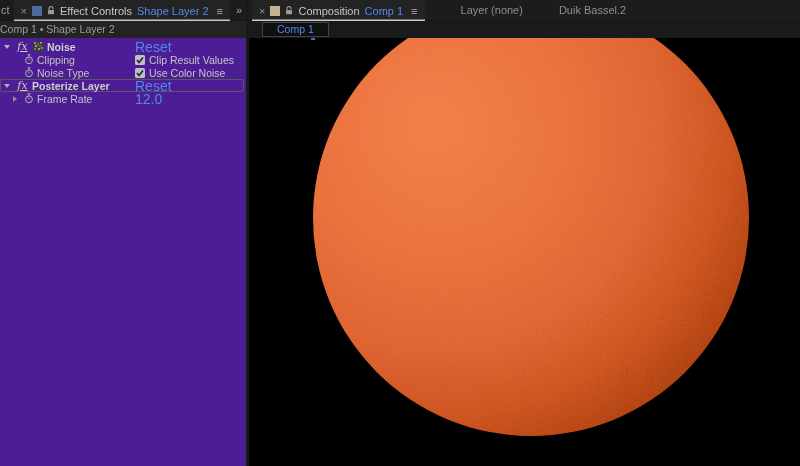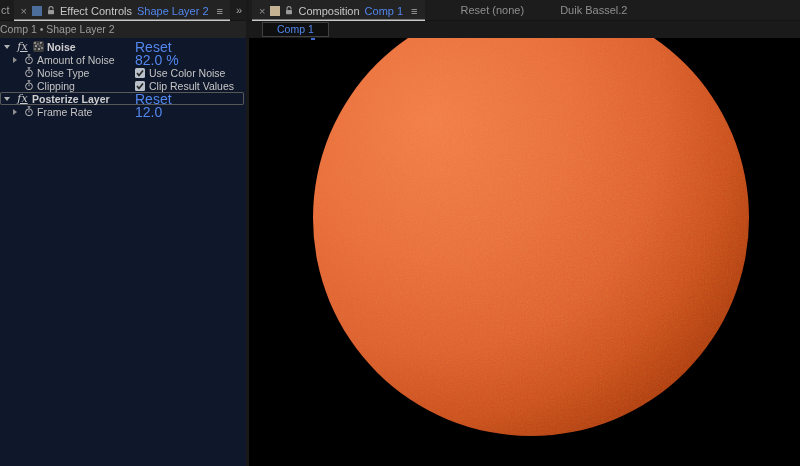--- a/index.html
+++ b/index.html
@@ -3,21 +3,21 @@
 <meta charset="utf-8">
 <style>
   * { margin:0; padding:0; box-sizing:border-box; }
   html,body { background:#111; }
   .app {
     position:relative; width:800px; height:466px; overflow:hidden;
     background:#000; font-family:"Liberation Sans", sans-serif;
     -webkit-font-smoothing:antialiased; user-select:none;
   }
   
-  .left-panel { position:absolute; left:0; top:0; width:246px; height:466px; background:#0f172a; }
+  .left-panel { position:absolute; left:0; top:0; width:246px; height:466px; background:#4c1d95; }
   .splitter  { position:absolute; left:246px; top:0; width:3px; height:466px; background:#191919; }
 
   .tabbar { display:flex; align-items:stretch; height:21px; background:#1c1c1c; border-bottom:1px solid #141414; }
   .trunc-tab { color:#9a9a9a; font-size:11px; line-height:21px; padding:0 4px 0 1px; }
   .panel-tab {
     display:flex; align-items:center; gap:5px; padding:0 7px; height:21px;
     background:#232323; box-shadow: inset 0 -1.5px 0 #c9c9c9;
     font-size:11px; white-space:nowrap;
   }
   .panel-tab .close-x { color:#8f8f8f; font-size:11px; }
@@ -108,73 +108,58 @@
               <rect x="5" y="7" width="2" height="2" fill="#989898"></rect>
             <rect x="8" y="2" width="1" height="1" fill="#555"></rect>
           </svg>
         </span>
         <span class="eff-name">Noise</span>
         <span class="value-cell">
           <span class="value-link">Reset</span>
         </span>
       </div>
 
-      <div class="row">
-        <span class="prop-indent">
-            <span class="tri-right"></span>
-          </span>
+
+      <div class="row">
+        <span class="prop-indent"></span>
         <span class="sw-wrap">
           <svg width="10" height="11" viewBox="0 0 10 11" fill="none" stroke="#b8b8b8" stroke-width="1">
             <circle cx="5" cy="6.3" r="3.4"></circle>
               <path d="M3.6 0.8h2.8M5 1v1.6M5 6.3V4.5"></path>
           </svg>
         </span>
-        <span style="margin-left:1px;">Amount of Noise</span>
-        <span class="value-cell">
-          <span class="value-link">82.0 %</span>
+        <span style="margin-left:1px;">Clipping</span>
+        <span class="value-cell">
+          <span style="display:flex;">
+            <svg width="10" height="10" viewBox="0 0 10 10">
+              <rect width="10" height="10" rx="1.5" fill="#b9c0c9"></rect>
+              <path d="M2 5 L4 7.4 L8 2.6" stroke="#242424" stroke-width="1.6" fill="none"></path>
+            </svg>
+          </span>
+          <span class="chk-label">Clip Result Values</span>
         </span>
       </div>
 
       <div class="row">
         <span class="prop-indent"></span>
         <span class="sw-wrap">
           <svg width="10" height="11" viewBox="0 0 10 11" fill="none" stroke="#b8b8b8" stroke-width="1">
             <circle cx="5" cy="6.3" r="3.4"></circle>
               <path d="M3.6 0.8h2.8M5 1v1.6M5 6.3V4.5"></path>
           </svg>
         </span>
         <span style="margin-left:1px;">Noise Type</span>
         <span class="value-cell">
           <span style="display:flex;">
             <svg width="10" height="10" viewBox="0 0 10 10">
               <rect width="10" height="10" rx="1.5" fill="#b9c0c9"></rect>
               <path d="M2 5 L4 7.4 L8 2.6" stroke="#242424" stroke-width="1.6" fill="none"></path>
             </svg>
           </span>
           <span class="chk-label">Use Color Noise</span>
-        </span>
-      </div>
-
-      <div class="row">
-        <span class="prop-indent"></span>
-        <span class="sw-wrap">
-          <svg width="10" height="11" viewBox="0 0 10 11" fill="none" stroke="#b8b8b8" stroke-width="1">
-            <circle cx="5" cy="6.3" r="3.4"></circle>
-              <path d="M3.6 0.8h2.8M5 1v1.6M5 6.3V4.5"></path>
-          </svg>
-        </span>
-        <span style="margin-left:1px;">Clipping</span>
-        <span class="value-cell">
-          <span style="display:flex;">
-            <svg width="10" height="10" viewBox="0 0 10 10">
-              <rect width="10" height="10" rx="1.5" fill="#b9c0c9"></rect>
-              <path d="M2 5 L4 7.4 L8 2.6" stroke="#242424" stroke-width="1.6" fill="none"></path>
-            </svg>
-          </span>
-          <span class="chk-label">Clip Result Values</span>
         </span>
       </div>
 
       <div class="row selected">
         <span class="tri-down"></span>
         <span class="fx-glyph">fx</span>
         <span class="eff-name">Posterize Layer</span>
         <span class="value-cell">
           <span class="value-link">Reset</span>
         </span>
@@ -210,21 +195,21 @@
         <span>
           <svg width="8" height="9" viewBox="0 0 8 9">
             <path d="M2 4V2.6a2 2 0 0 1 4 0V3.4" fill="none" stroke="#9a9a9a" stroke-width="1.1"></path>
             <rect x="1" y="4" width="6" height="4.3" rx="0.8" fill="#9a9a9a"></rect>
           </svg>
         </span>
         <span class="tab-title">Composition</span>
         <span class="tab-target">Comp 1</span>
         <span class="menu-icon">≡</span>
       </div>
-      <span class="inactive-tab">Reset  (none)</span>
+      <span class="inactive-tab">Layer  (none)</span>
       <span class="inactive-tab">Duik Bassel.2</span>
     </div>
 
     <div class="viewer-strip">
       <span class="viewer-tab">Comp 1</span>
     </div>
 
     <div class="viewer">
       <svg width="551" height="428" viewBox="0 0 551 428">
         <defs>

